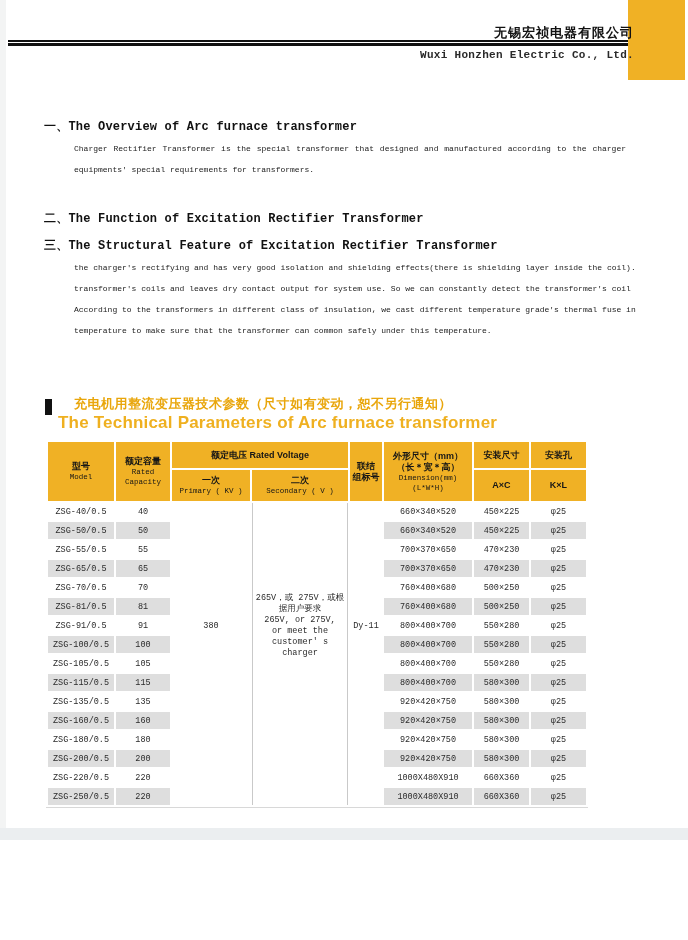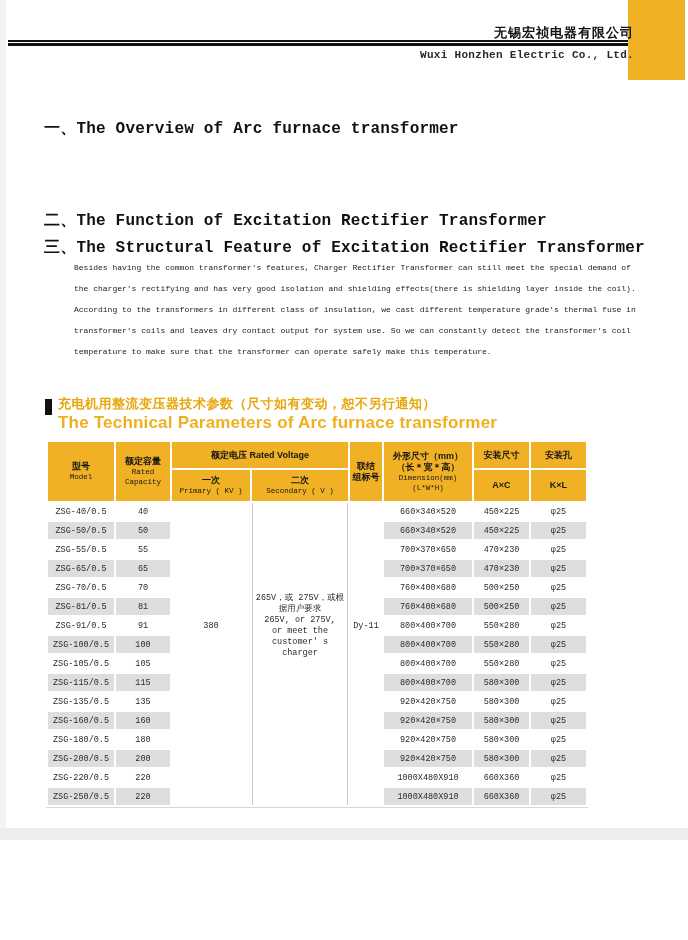--- a/index.html
+++ b/index.html
@@ -17,30 +17,30 @@
   .company-cn { position:absolute; right:60px; top:24px; font-size:13px; font-weight:bold; letter-spacing:1px; color:#111; }
   .rule { position:absolute; left:8px; top:40px; width:620px; }
   .rule .r1 { height:2px; background:#111; }
   .rule .gap { height:1px; background:#fff; }
   .rule .r2 { height:2.5px; background:#111; }
   .company-en { position:absolute; right:60px; top:49px; font-family:"Liberation Mono","DejaVu Sans Mono",monospace;
                 font-weight:bold; font-size:11px; letter-spacing:0.3px; color:#2a2a2a; }
 
   
   .sec-head { position:absolute; left:44px; font-family:"Liberation Mono","DejaVu Sans Mono",monospace;
-              font-weight:bold; font-size:16px; color:#111; letter-spacing:0.2px; }
+              font-weight:bold; font-size:12px; color:#111; letter-spacing:0.2px; }
   .para { position:absolute; left:74px; width:552px; font-family:"Liberation Mono","DejaVu Sans Mono",monospace;
           font-size:8px; color:#222; }
   .para .ln { height:21px; line-height:21px; white-space:nowrap; }
   .para .jl { text-align:justify; text-align-last:justify; }
   .para .ll { text-align:left; }
 
   
   .title-marker { position:absolute; left:45px; top:399px; width:7px; height:16px; background:#111; }
-  .title-cn { position:absolute; left:58px; top:395px; font-size:13px; font-weight:bold; color:#E9A60B; letter-spacing:0.5px; }
+  .title-cn { position:absolute; left:74px; top:395px; font-size:13px; font-weight:bold; color:#E9A60B; letter-spacing:0.5px; }
   .title-en { position:absolute; left:58px; top:413px; font-size:17px; font-weight:bold; color:#EFB020; letter-spacing:0.2px; }
 
   
   .table-wrap { position:absolute; left:46px; top:440px; border-bottom:1px solid #d8d8d8; }
   .ptable { border-collapse:separate; border-spacing:2px; table-layout:fixed; }
   .ptable td { padding:0; text-align:center; vertical-align:middle; }
   .ptable thead td { background:#F0B125; color:#161616; }
   .ptable .hr1 td { height:26px; }
   .ptable .hr2 td { height:31px; }
   .hcn { font-size:9px; font-weight:bold; line-height:11px; }
@@ -77,30 +77,33 @@
   <div class="top-accent"></div>
   <div class="company-cn">无锡宏祯电器有限公司</div>
   <div class="rule">
     <div class="r1"></div>
     <div class="gap"></div>
     <div class="r2"></div>
   </div>
   <div class="company-en">Wuxi Honzhen Electric Co., Ltd.</div>
 
   <div class="sec-head" style="top:118px">一、The Overview of Arc furnace transformer</div>
+  <div class="para" style="top:138px">
+    <div class="ln jl">Charger Rectifier Transformer is the special transformer that designed and manufactured according to the charger</div>
+    <div class="ln ll">equipments' special requirements for transformers.</div>
+  </div>
 
   <div class="sec-head" style="top:210px">二、The Function of Excitation Rectifier Transformer</div>
 
   <div class="sec-head" style="top:237px">三、The Structural Feature of Excitation Rectifier Transformer</div>
   <div class="para" style="top:257px">
-    <div class="ln jl">Besides having the common transformer's features, Charger Rectifier Transformer can still meet the special demand of</div>
     <div class="ln jl">the charger's rectifying and has very good isolation and shielding effects(there is shielding layer inside the coil).</div>
+    <div class="ln jl">transformer's coils and leaves dry contact output for system use. So we can constantly detect the transformer's coil</div>
     <div class="ln jl">According to the transformers in different class of insulation, we cast different temperature grade's thermal fuse in</div>
-    <div class="ln jl">transformer's coils and leaves dry contact output for system use. So we can constantly detect the transformer's coil</div>
-    <div class="ln ll">temperature to make sure that the transformer can operate safely make this temperature.</div>
+    <div class="ln ll">temperature to make sure that the transformer can common safely under this temperature.</div>
   </div>
 
   <div class="title-marker"></div>
   <div class="title-cn">充电机用整流变压器技术参数（尺寸如有变动，恕不另行通知）</div>
   <div class="title-en">The Technical Parameters of Arc furnace transformer</div>
 
   <div class="table-wrap">
     <table class="ptable">
       <colgroup>
         <col style="width:66px">

